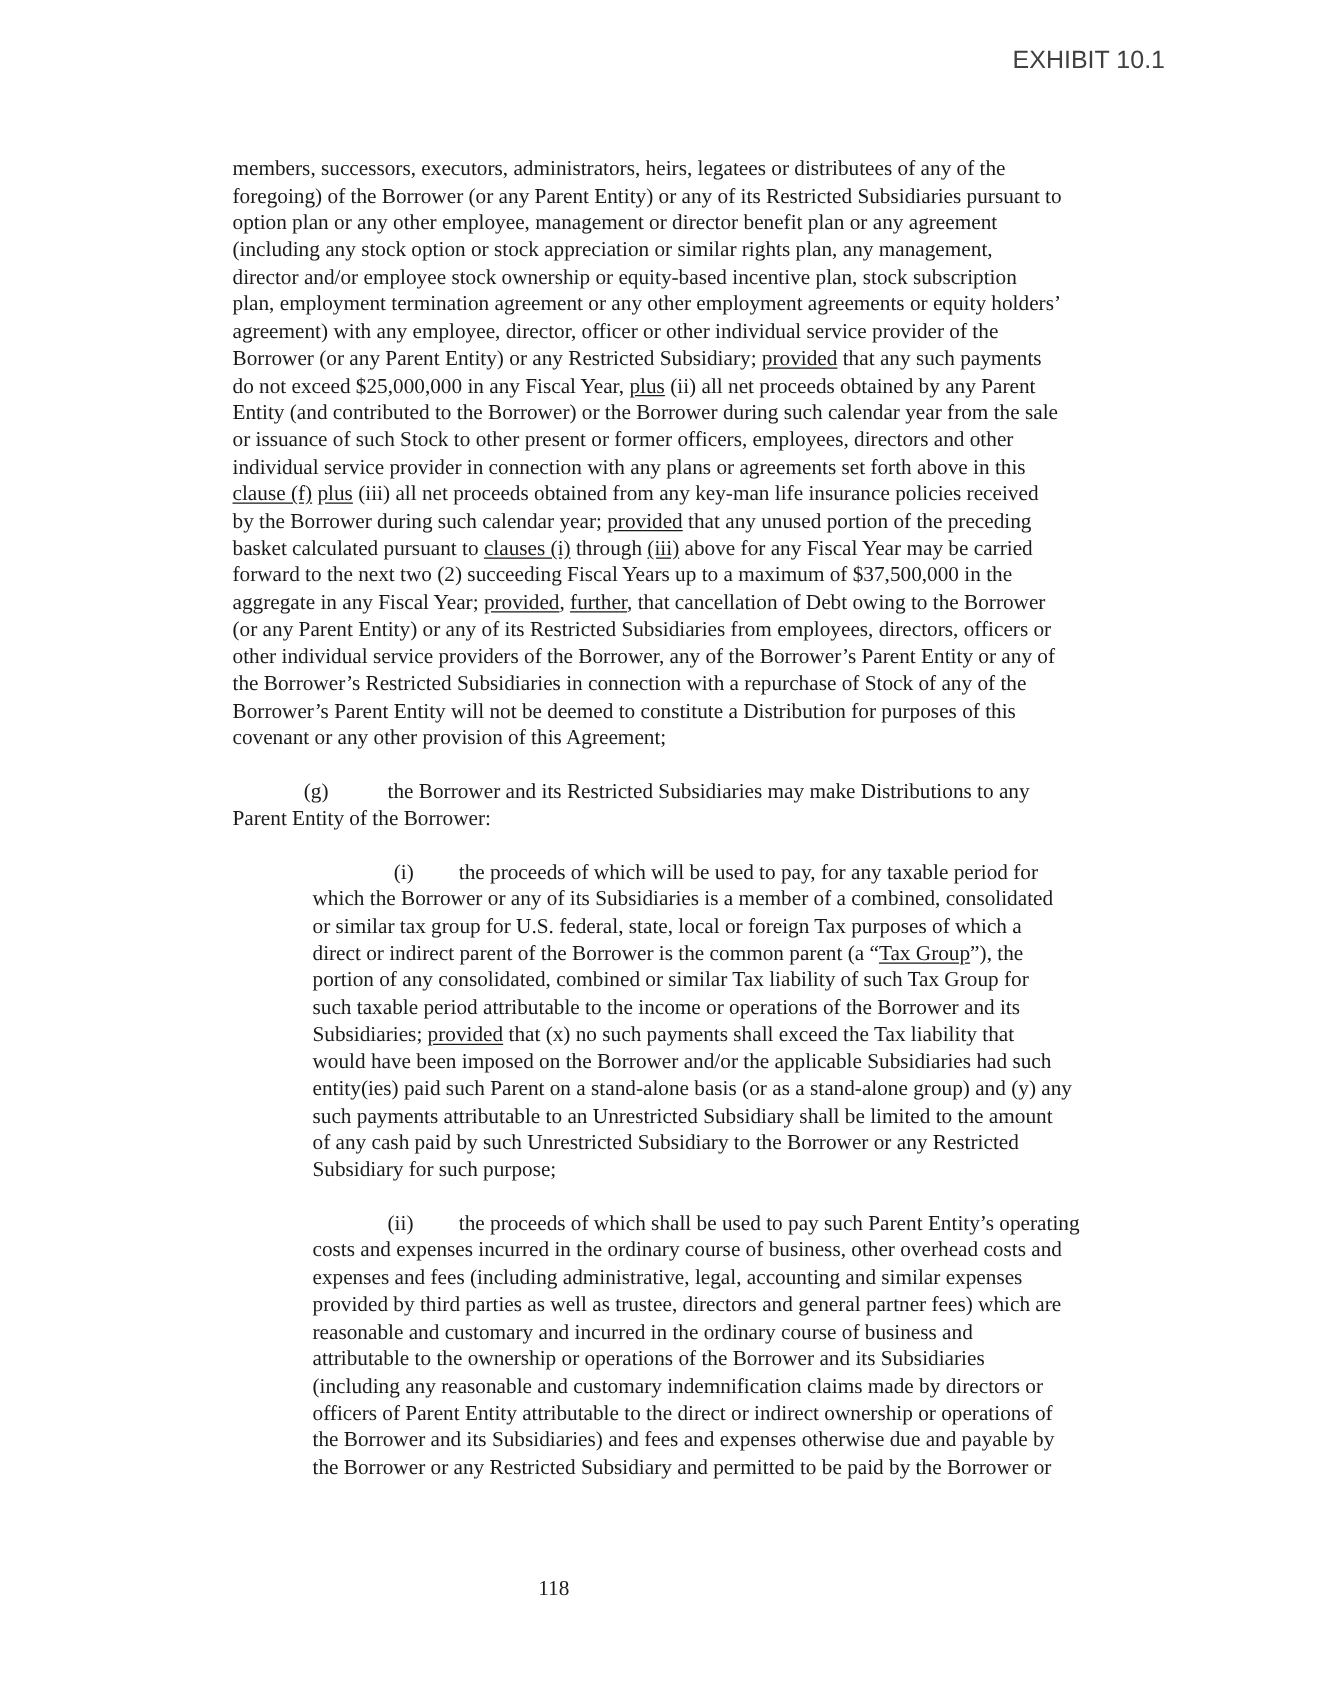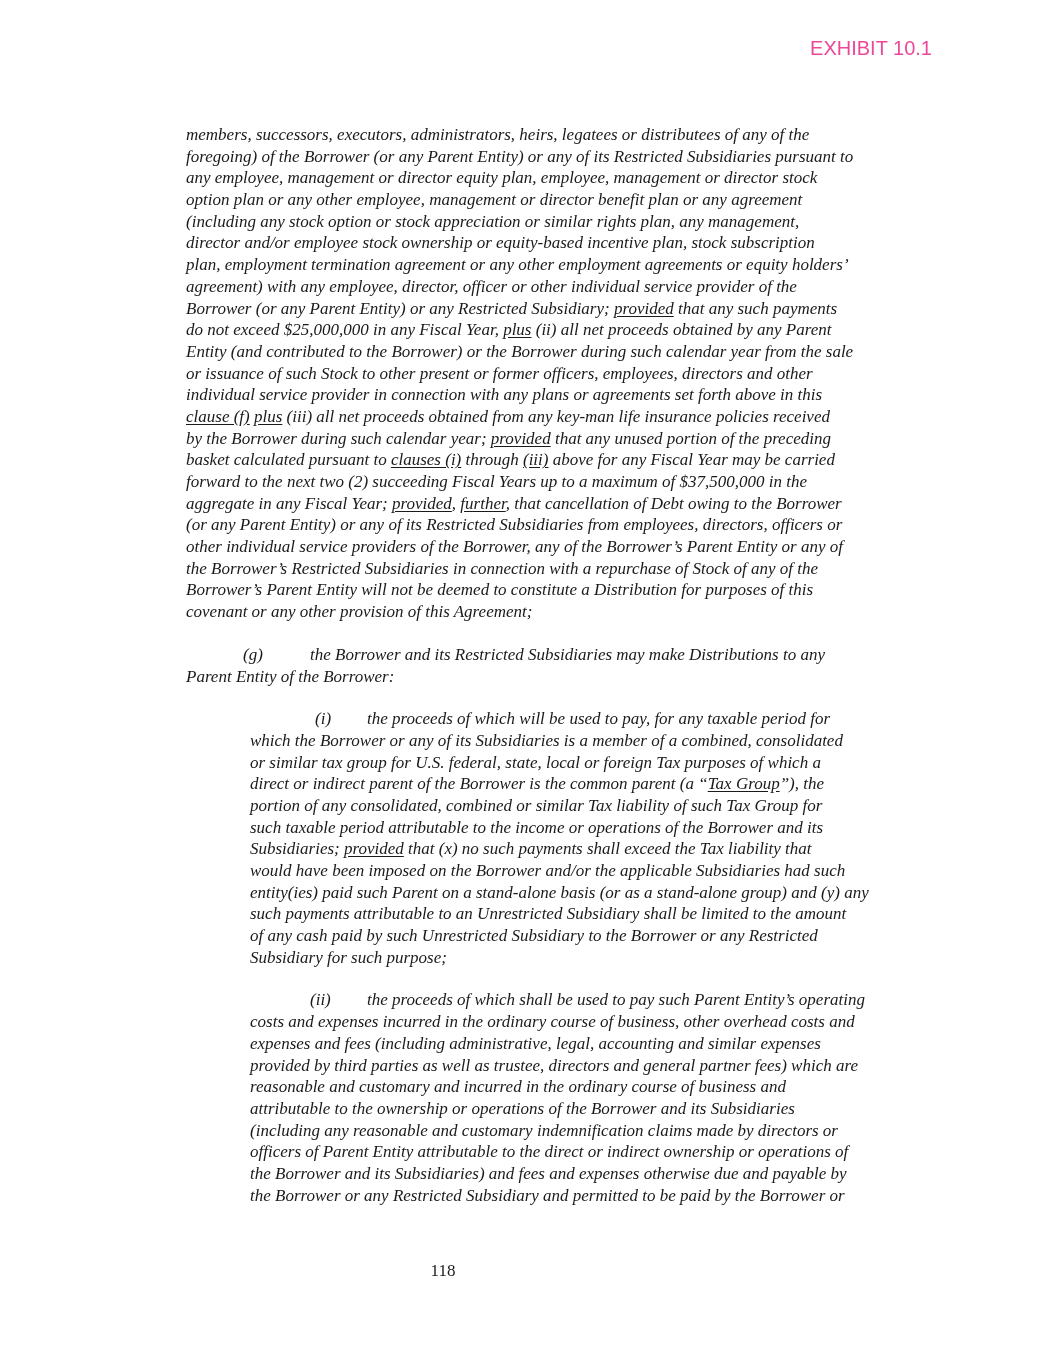--- a/index.html
+++ b/index.html
@@ -15,29 +15,29 @@
   }
   .exhibit-header {
     position: absolute;
     top: 37px;
     left: 186px;
     width: 746px;
     text-align: right;
     font-family: "Liberation Sans", sans-serif;
     font-size: 20px;
     font-weight: 400;
-    color: #ec4899;
+    color: #404040;
   }
   .doc-body {
     position: absolute;
     top: 124px;
     left: 186px;
     width: 746px;
   }
-  .para { margin: 0; font-style: italic; }
+  .para { margin: 0; }
   .para + .para { margin-top: 21px; }
   .para.sub { padding-left: 64px; }
   .line {
     height: 21.7px;
     line-height: 21.7px;
     white-space: nowrap;
   }
   .plabel { display: inline-block; }
   .para[data-pname="g"]    .plabel { margin-left: 57px; width: 67px; }
   .para[data-pname="g-i"]  .plabel { margin-left: 65px; width: 52px; }
@@ -56,21 +56,20 @@
 </style>
 </head>
 <body>
 
 <div class="exhibit-header">EXHIBIT 10.1</div>
 
 <div class="doc-body">
     <div class="para body" data-pname="continuation">
       <div class="line">members, successors, executors, administrators, heirs, legatees or distributees of any of the</div>
       <div class="line">foregoing) of the Borrower (or any Parent Entity) or any of its Restricted Subsidiaries pursuant to</div>
-      <div class="line">any employee, management or director equity plan, employee, management or director stock</div>
       <div class="line">option plan or any other employee, management or director benefit plan or any agreement</div>
       <div class="line">(including any stock option or stock appreciation or similar rights plan, any management,</div>
       <div class="line">director and/or employee stock ownership or equity-based incentive plan, stock subscription</div>
       <div class="line">plan, employment termination agreement or any other employment agreements or equity holders’</div>
       <div class="line">agreement) with any employee, director, officer or other individual service provider of the</div>
       <div class="line">Borrower (or any Parent Entity) or any Restricted Subsidiary; <u>provided</u> that any such payments</div>
       <div class="line">do not exceed $25,000,000 in any Fiscal Year, <u>plus</u> (ii) all net proceeds obtained by any Parent</div>
       <div class="line">Entity (and contributed to the Borrower) or the Borrower during such calendar year from the sale</div>
       <div class="line">or issuance of such Stock to other present or former officers, employees, directors and other</div>
       <div class="line">individual service provider in connection with any plans or agreements set forth above in this</div>

